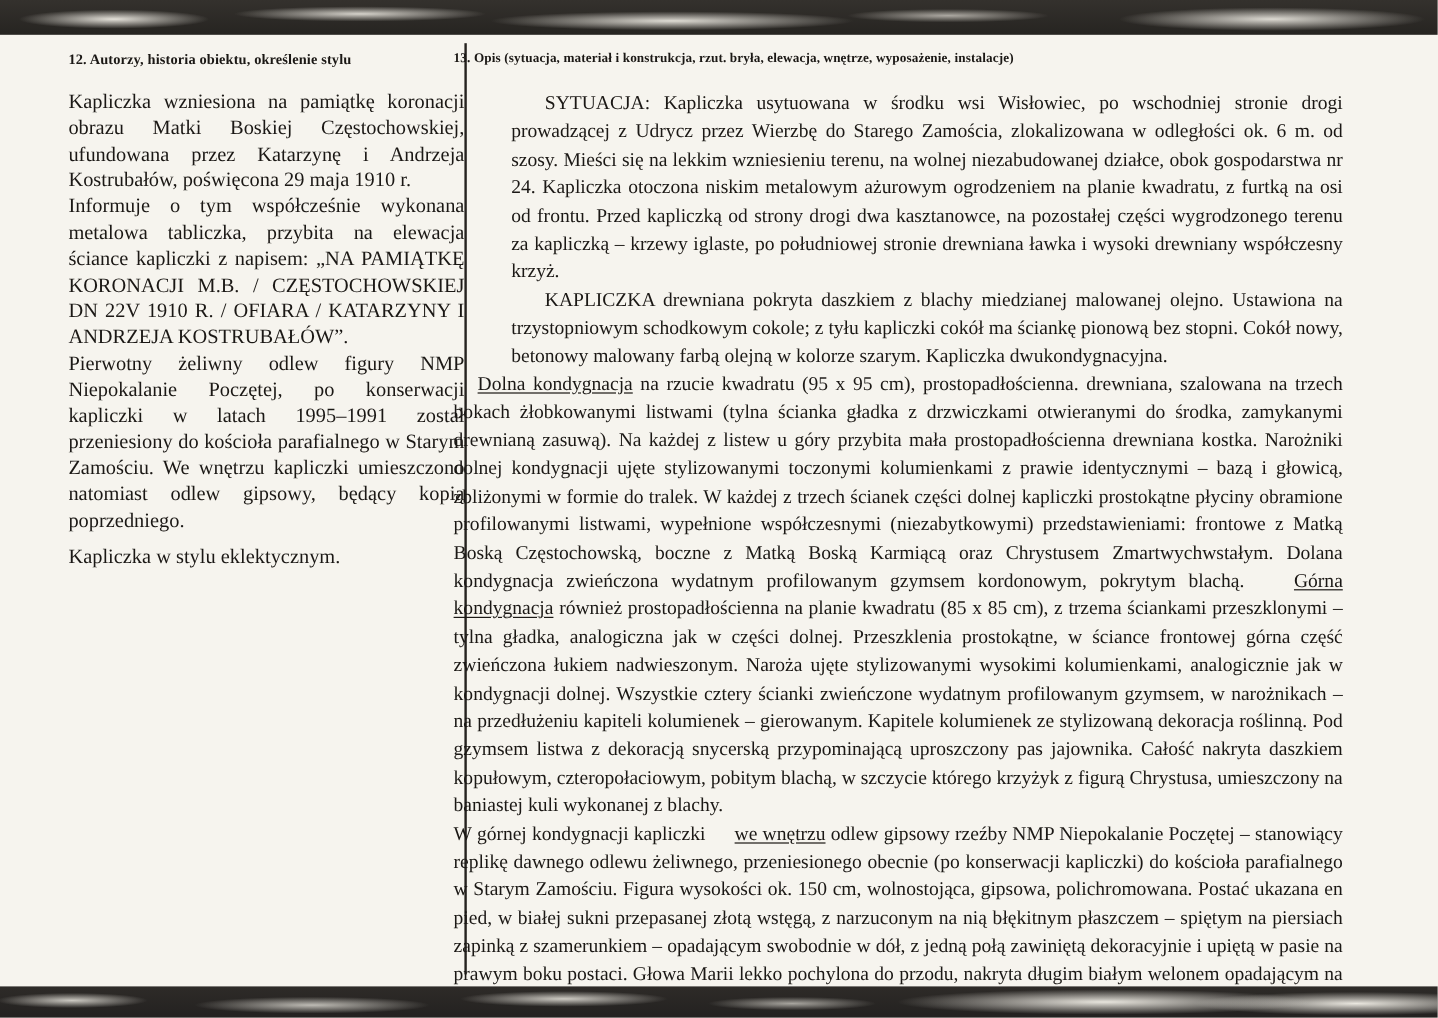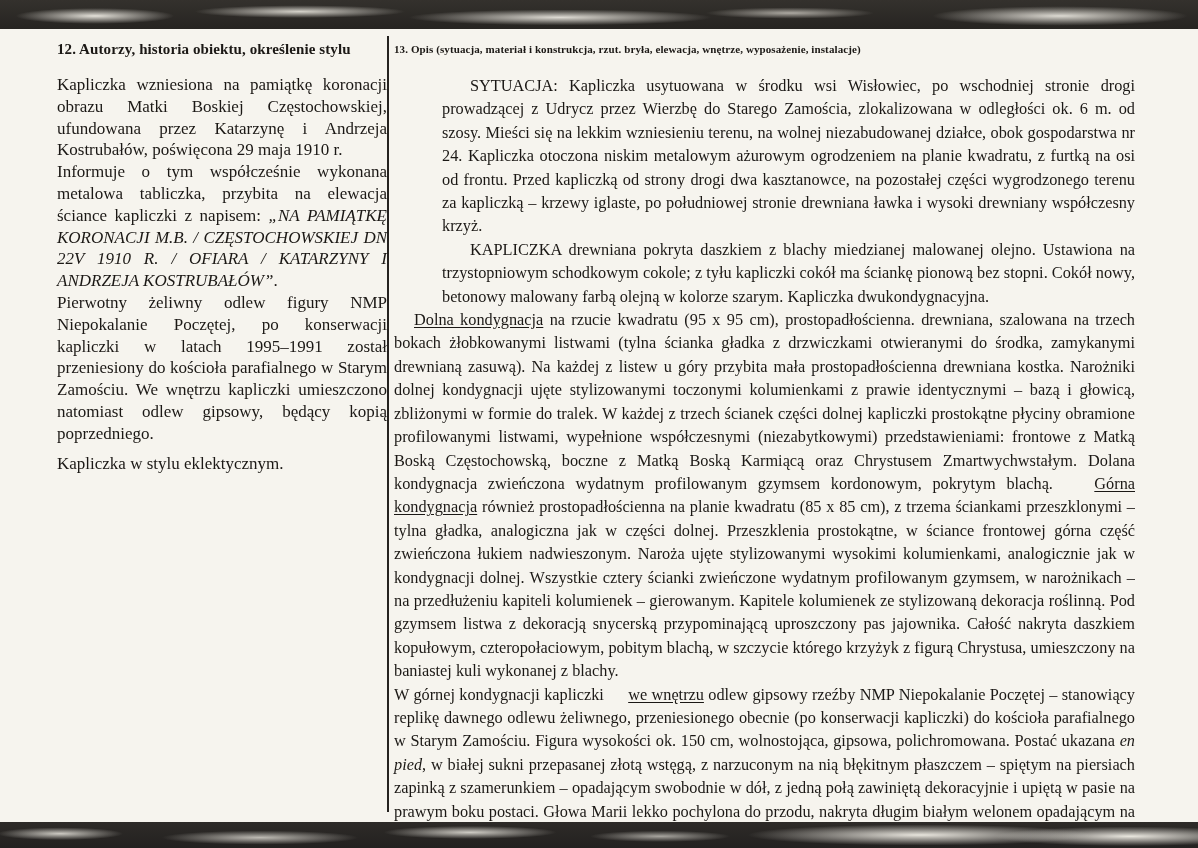--- a/index.html
+++ b/index.html
@@ -32,34 +32,34 @@
       radial-gradient(ellipse 230px 14px at 920px 50%, rgba(242,239,231,.95), rgba(242,239,231,0) 75%),
       radial-gradient(ellipse 180px 13px at 1130px 55%,rgba(244,241,233,.95), rgba(244,241,233,0) 75%),
       linear-gradient(#2e2b28,#232120);
   }
   .divider{
     position:absolute;left:387px;top:36px;
     width:2px;height:776px;background:#25221f;
   }
   .col{position:absolute;top:42px;}
   .col-header{
-    font-weight:bold;font-size:15px;line-height:14px;
+    font-weight:bold;font-size:12px;line-height:14px;
     letter-spacing:.1px;white-space:nowrap;
   }
   .col.left{left:57px;width:330px;}
-  .col.right{left:394px;width:741px;}
+  .col.right{left:378px;width:741px;}
   .col.right .col-header{font-size:11px;}
   .col-body{margin-top:18px;text-align:justify;}
   .col.left  .col-body{font-size:17px;line-height:21.8px;}
   .col.right .col-body{font-size:16.3px;line-height:23.4px;}
   .para{margin:0;}
   .para.indent{text-indent:28px;margin-left:48px;}
   .para.gap-before{margin-top:8px;}
   .seg-normal{font-style:normal;}
-  .seg-italic{font-style:italic;}
+  .seg-italic{}
   .seg-underline{text-decoration:underline;text-underline-offset:2px;margin-left:20px;}
 </style>
 </head>
 <body>
 
 <div class="scan-bar top"></div>
 
 <div class="divider"></div>
 
 <div class="col left">

